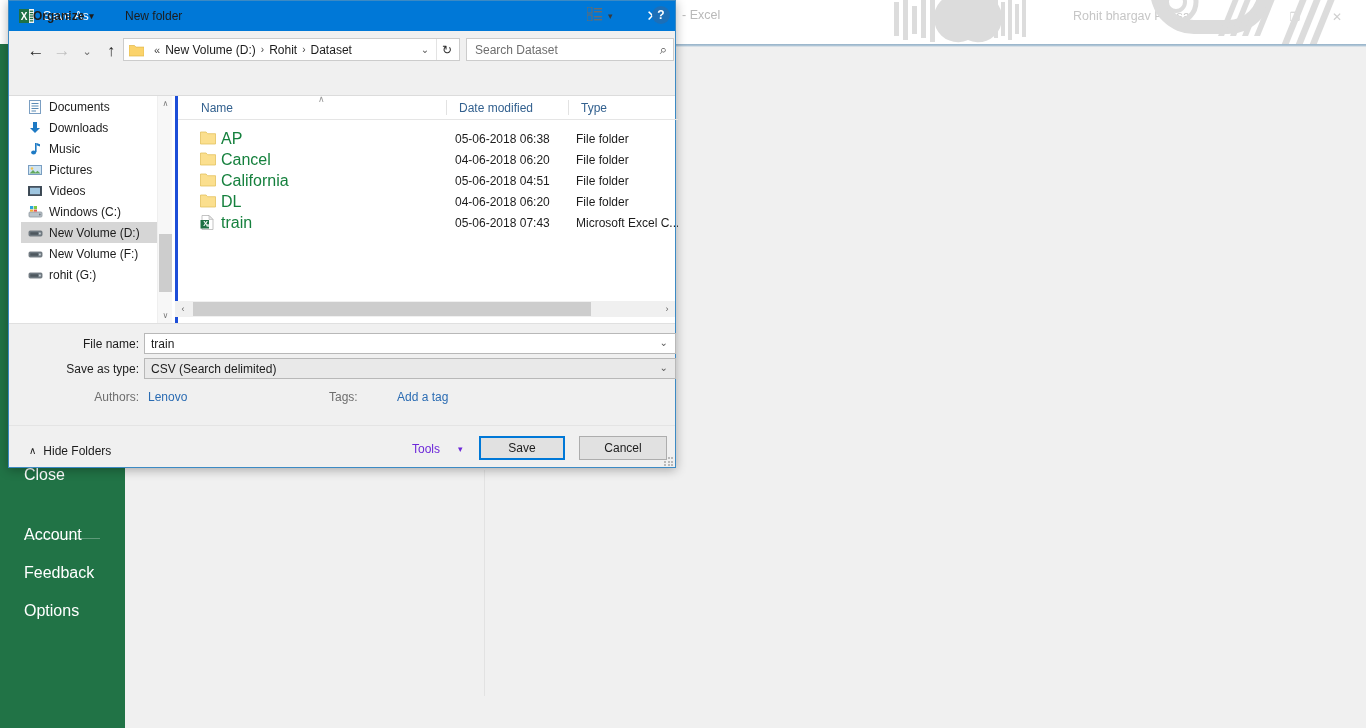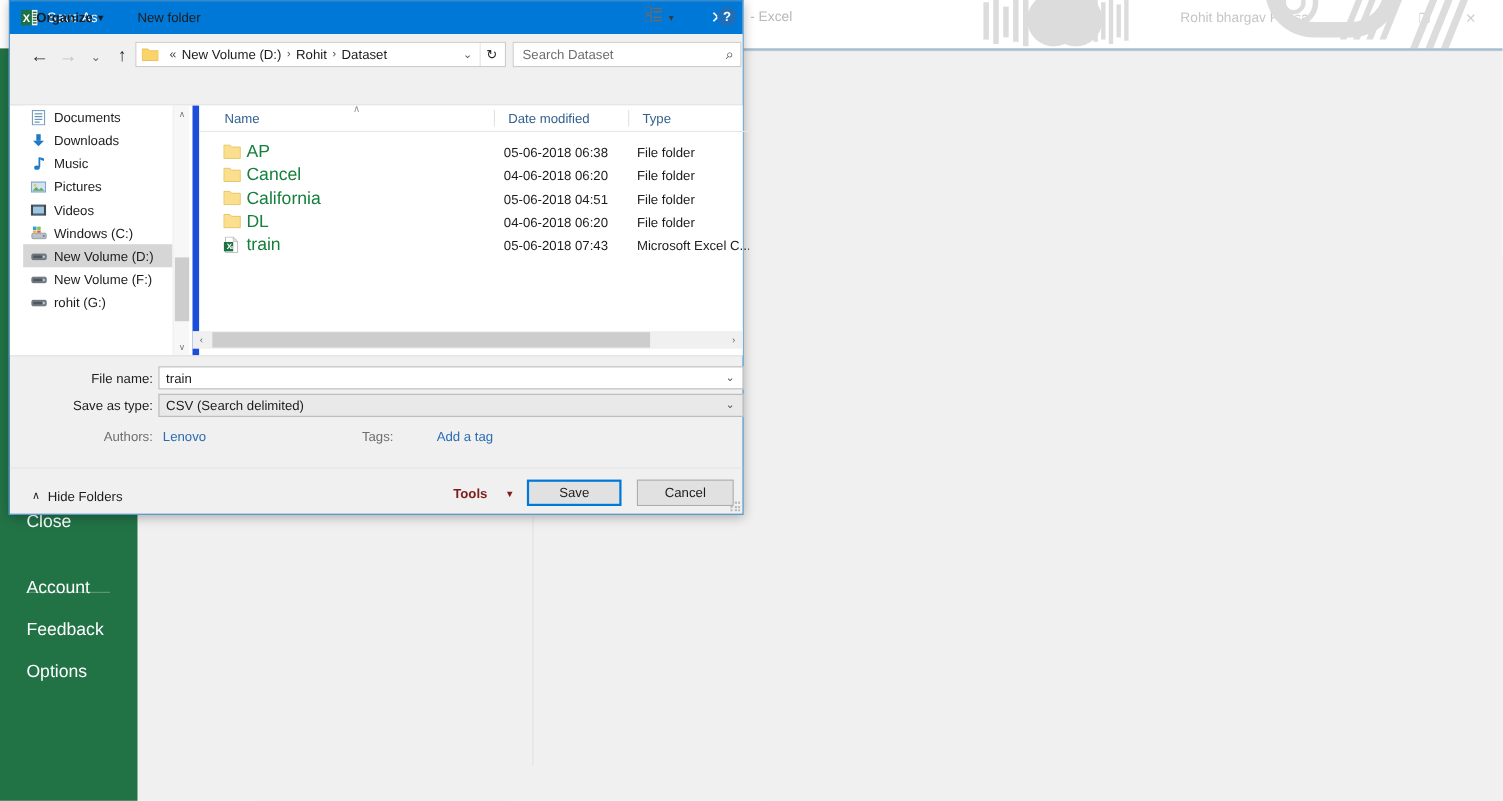--- a/index.html
+++ b/index.html
@@ -208,21 +208,21 @@
   }
   #sb-scroll-up { top: 0; }
   #sb-scroll-down { bottom: 0; }
   #sb-scroll-thumb {
     position: absolute; left: 1px; top: 138px; width: 13px; height: 58px;
     background: #cdcdcd;
   }
 
   #filelist {
     position: absolute; left: 166px; top: 0; width: 500px; height: 227px;
-    background: #ffffff; border-left: 6px solid #1d4ed8;
+    background: #ffffff; border-left: 3px solid #1d4ed8;
   }
   #col-headers {
     position: absolute; left: 0; top: 0; width: 500px; height: 24px;
     border-bottom: 1px solid #e5e5e5;
   }
   .col-header {
     position: absolute; top: 0; height: 23px;
     display: flex; align-items: center;
     font-size: 12px; color: #33618f; padding-left: 9px;
   }
@@ -334,21 +334,21 @@
     background: #e4e4e4;
   }
   #hide-folders {
     position: absolute; left: 20px; top: 440px; height: 19px;
     display: flex; align-items: center; gap: 7px;
     font-size: 12px; color: #1c1c1c;
   }
   #btn-tools {
     position: absolute; left: 398px; top: 437px; height: 22px;
     display: flex; align-items: center; gap: 18px;
-    font-size: 12px; color: #7f1d1d; padding: 0 5px; font-weight: bold;
+    font-size: 12px; color: #6d28d9; padding: 0 5px;
   }
   #btn-save {
     position: absolute; left: 470px; top: 435px; width: 86px; height: 24px;
     background: #e1e1e1; border: 2px solid #0078d7;
     display: flex; align-items: center; justify-content: center;
     font-size: 12px; color: #1c1c1c;
   }
   #btn-cancel {
     position: absolute; left: 570px; top: 435px; width: 88px; height: 24px;
     background: #e1e1e1; border: 1px solid #adadad;

